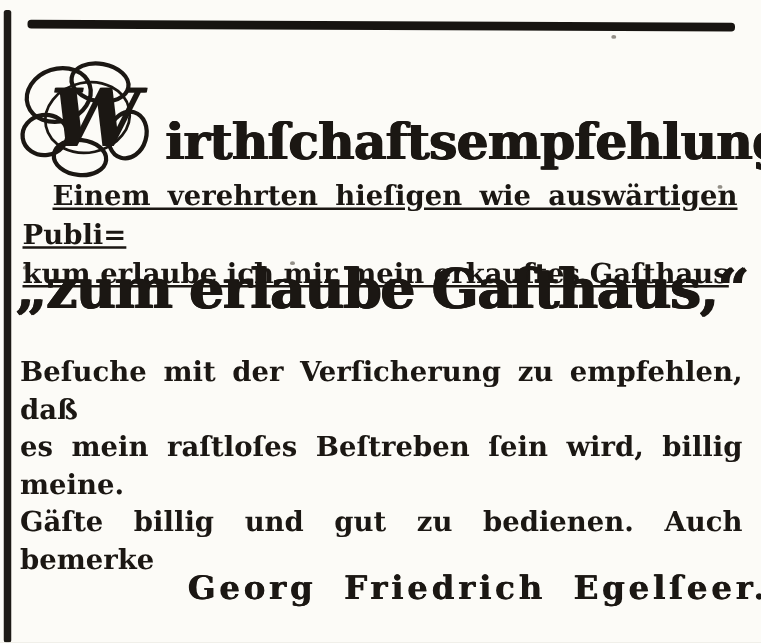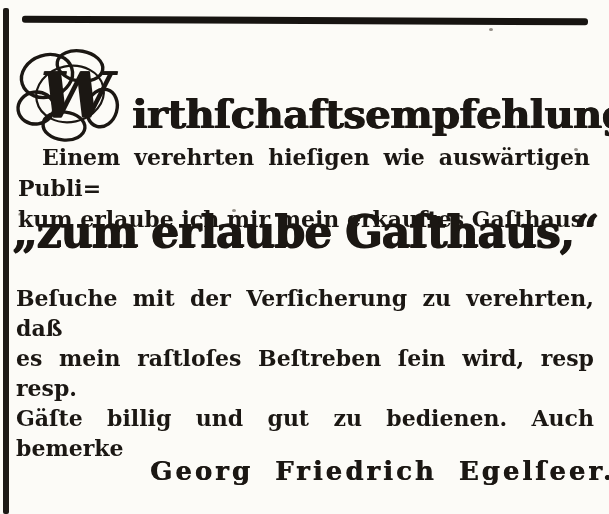--- a/index.html
+++ b/index.html
@@ -32,21 +32,21 @@
     text-shadow:1px 0 currentColor;
   }
   .title-rest{
     font-size:40px;font-weight:bold;letter-spacing:-0.5px;
     line-height:1;padding-bottom:12px;
     text-shadow:0.9px 0 currentColor,-0.3px 0 currentColor;
     white-space:nowrap;
   }
   .intro{
     position:absolute;left:18px;top:142px;width:572px;
-    font-size:22px;font-weight:bold;line-height:31px;
+    font-size:22px;font-weight:bold;line-height:31px;text-decoration:underline;
   }
   .body-par{
     position:absolute;left:16px;top:283px;width:578px;
     font-size:22px;font-weight:bold;line-height:30px;
   }
   .line{white-space:normal;}
   .just{text-align:justify;text-align-last:justify;}
   .indent{text-indent:24px;}
   .headline{
     position:absolute;left:12px;top:206px;width:586px;
@@ -102,23 +102,23 @@
     <div class="line">kum erlaube ich mir mein erkauftes Gaſthaus</div>
   </div>
 
   <div class="headline">
     <span>„zum</span>
     <span>erlaube</span>
     <span>Gaſthaus,“</span>
   </div>
 
   <div class="body-par">
-    <div class="line just">Beſuche mit der Verſicherung zu verehrten, daß</div>
+    <div class="line just">Beſuche mit der Verſicherung zu empfehlen, daß</div>
     <div class="line just">
-      <span>es mein raſtloſes Beſtreben ſein wird, resp </span><span class="roman">resp.</span>
+      <span>es mein raſtloſes Beſtreben ſein wird, billig </span><span class="roman">meine.</span>
     </div>
     <div class="line just">Gäſte billig und gut zu bedienen. Auch bemerke</div>
 
   </div>
 
   <div class="signature">Georg Friedrich Egelſeer.</div>
 
 </div>
 
 </body></html>

